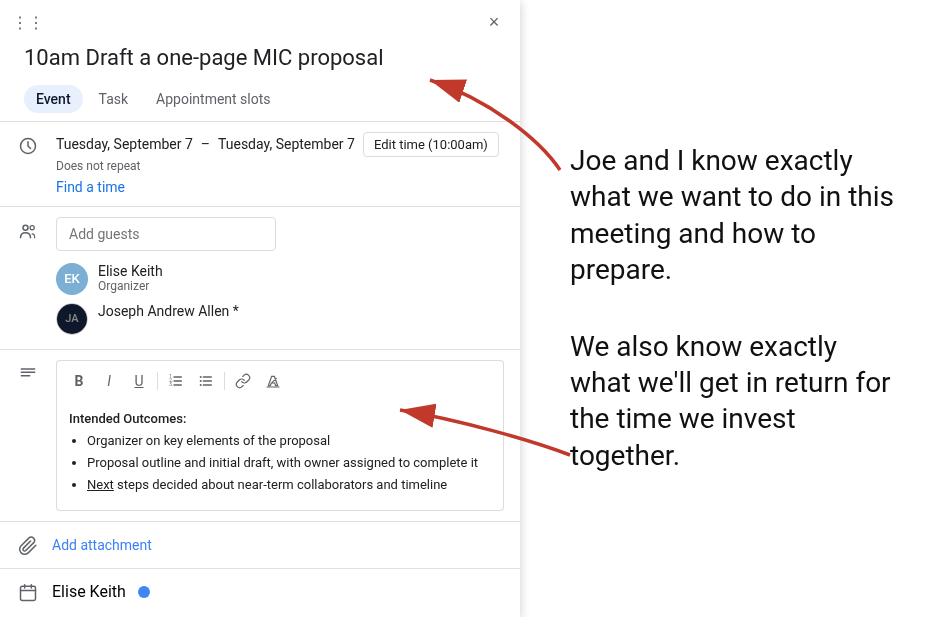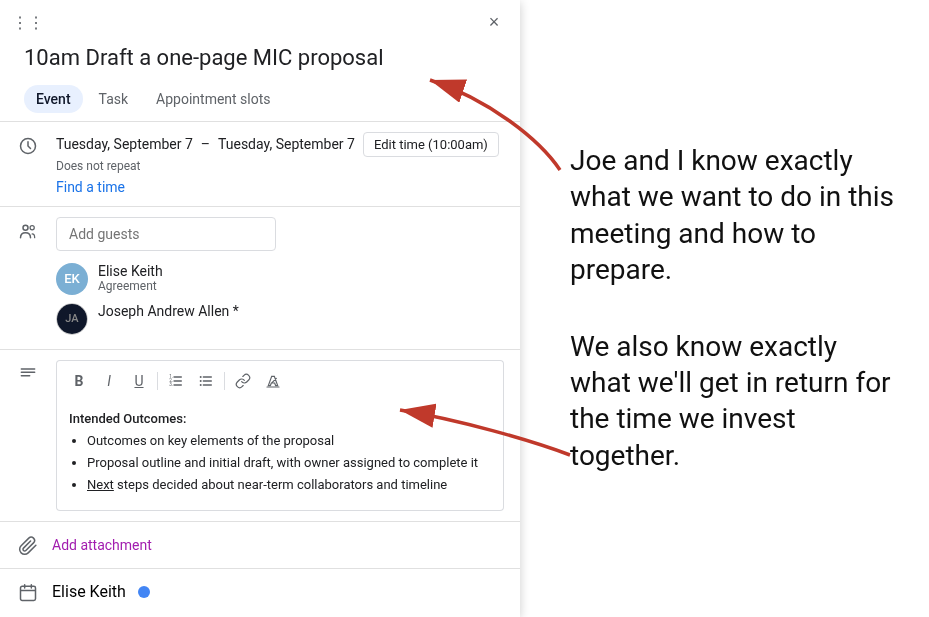--- a/index.html
+++ b/index.html
@@ -381,21 +381,21 @@
     </div>
     <div class="section-content">
       <input class="add-guests-input" type="text" placeholder="Add guests" style="">
 
       <div class="guest-item" style="margin-top:8px;">
         <div class="avatar">
           <div class="avatar-img" style="background:#7bafd4;">EK</div>
         </div>
         <div>
           <div class="guest-name">Elise Keith</div>
-          <div class="guest-role">Agreement</div>
+          <div class="guest-role">Organizer</div>
         </div>
       </div>
 
       <div class="guest-item">
         <div class="avatar avatar-pink">
           <div class="avatar-img" style="background:#0f172a; color:#888; font-size:11px;">JA</div>
         </div>
         <div>
           <div class="guest-name">Joseph Andrew Allen *</div>
         </div>
@@ -445,37 +445,37 @@
           <svg width="16" height="16" viewBox="0 0 24 24" fill="none">
             <path d="M17 8l-8 8M10 5l-5 14h3l1.5-4h5l1.5 4h3L14 5h-4z" stroke="#5f6368" stroke-width="1.8" stroke-linecap="round"></path>
             <line x1="3" y1="21" x2="21" y2="21" stroke="#5f6368" stroke-width="1.8" stroke-linecap="round"></line>
           </svg>
         </button>
       </div>
 
       <div class="description-area">
         <div class="desc-heading">Intended Outcomes:</div>
         <ul class="desc-list">
-          <li>Outcomes on key elements of the proposal</li>
+          <li>Organizer on key elements of the proposal</li>
           <li>Proposal outline and initial draft, with owner assigned to complete it</li>
           <li><span class="underline-text">Next</span><span> steps decided about near-term collaborators and timeline</span></li>
         </ul>
       </div>
     </div>
   </div>
 
   <div class="divider"></div>
 
   <div class="attachment-row">
     <div class="section-icon">
       <svg width="20" height="20" viewBox="0 0 24 24" fill="none">
         <path d="M21.44 11.05l-9.19 9.19a6 6 0 01-8.49-8.49l9.19-9.19a4 4 0 015.66 5.66l-9.2 9.19a2 2 0 01-2.83-2.83l8.49-8.48" stroke="#5f6368" stroke-width="1.8" stroke-linecap="round"></path>
       </svg>
     </div>
-    <span style="color:#a21caf;">Add attachment</span>
+    <span style="color:#3b82f6;">Add attachment</span>
   </div>
 
   <div class="divider"></div>
 
   <div class="calendar-row">
     <div class="section-icon">
       <svg width="20" height="20" viewBox="0 0 24 24" fill="none">
         <rect x="3" y="4" width="18" height="17" rx="2" stroke="#5f6368" stroke-width="1.8"></rect>
         <path d="M3 9h18" stroke="#5f6368" stroke-width="1.8"></path>
         <path d="M8 2v4M16 2v4" stroke="#5f6368" stroke-width="1.8" stroke-linecap="round"></path>

